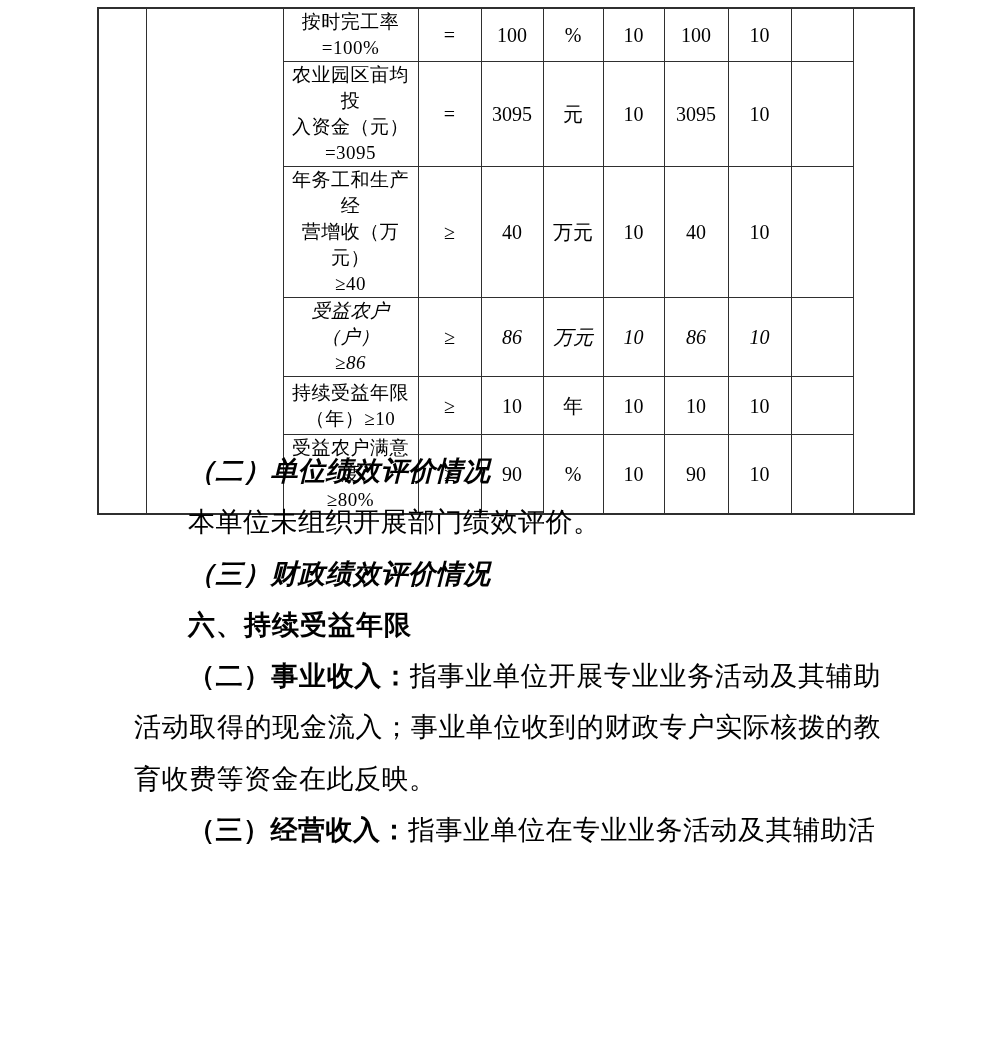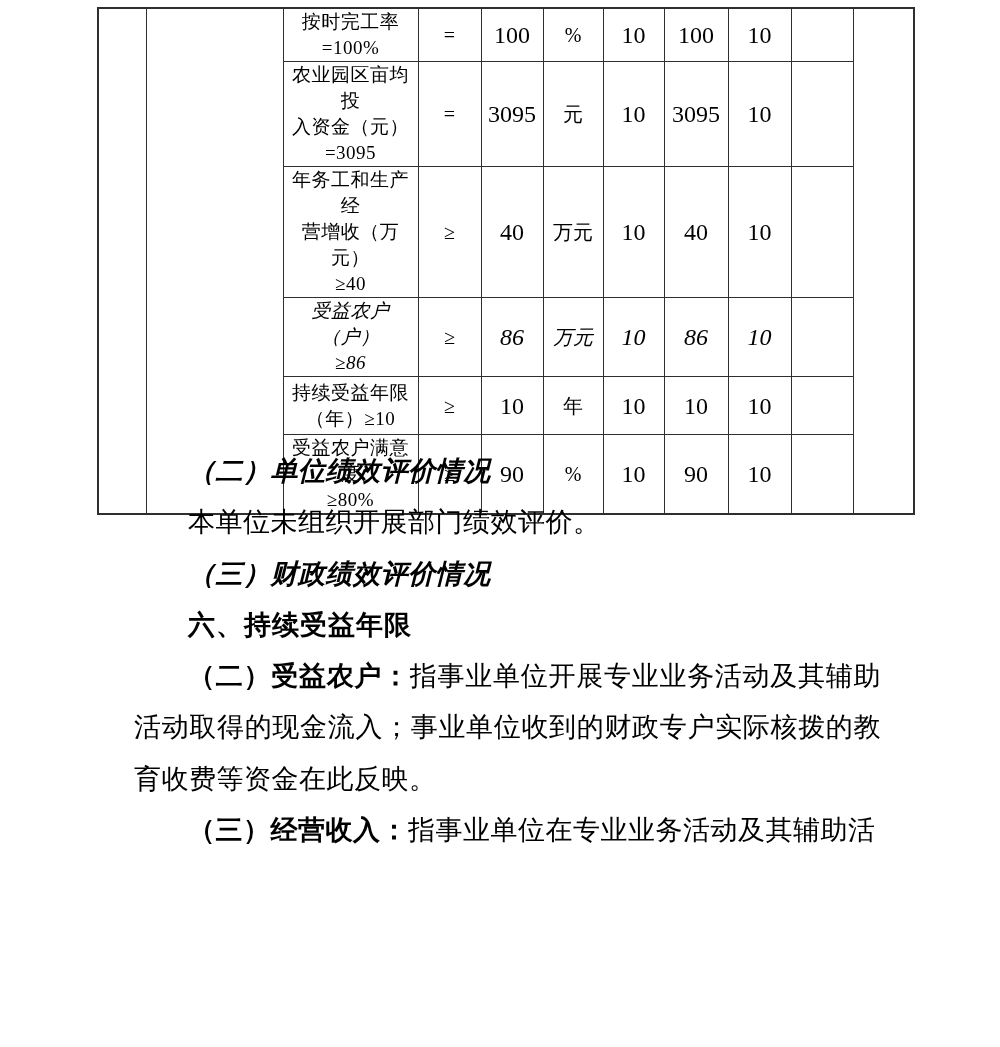--- a/index.html
+++ b/index.html
@@ -32,21 +32,21 @@
     font-size: 20px;
     line-height: 26px;
     padding: 0 1px;
     overflow: hidden;
   }
   table.perf td.name {
     font-size: 19px;
     letter-spacing: 0.5px;
     white-space: pre-line;
   }
-  table.perf td.num { font-size: 24px; }
+  table.perf td.num { font-size: 20px; }
   tr.r0 { height: 51px; }
   tr.r1 { height: 79px; }
   tr.r2 { height: 86px; }
   tr.r3 { height: 56px; font-style: italic; }
   tr.r4 { height: 58px; }
   tr.r5 { height: 56px; }
 
   
   .text-block {
     position: absolute;
@@ -159,17 +159,17 @@
       <td></td>
     </tr>
   </tbody>
     </table>
 
   <div class="text-block">
     <p class="kai-head">（二）单位绩效评价情况</p>
     <p>本单位未组织开展部门绩效评价。</p>
     <p class="kai-head">（三）财政绩效评价情况</p>
     <p class="hei-head">六、持续受益年限</p>
-    <p><b>（二）受益农户：</b><span>指事业单位开展专业业务活动及其辅助活动取得的现金流入；事业单位收到的财政专户实际核拨的教育收费等资金在此反映。</span></p>
+    <p><b>（二）事业收入：</b><span>指事业单位开展专业业务活动及其辅助活动取得的现金流入；事业单位收到的财政专户实际核拨的教育收费等资金在此反映。</span></p>
     <p><b>（三）经营收入：</b><span>指事业单位在专业业务活动及其辅助活</span></p>
   </div>
 
 </div>
 
 </body></html>

